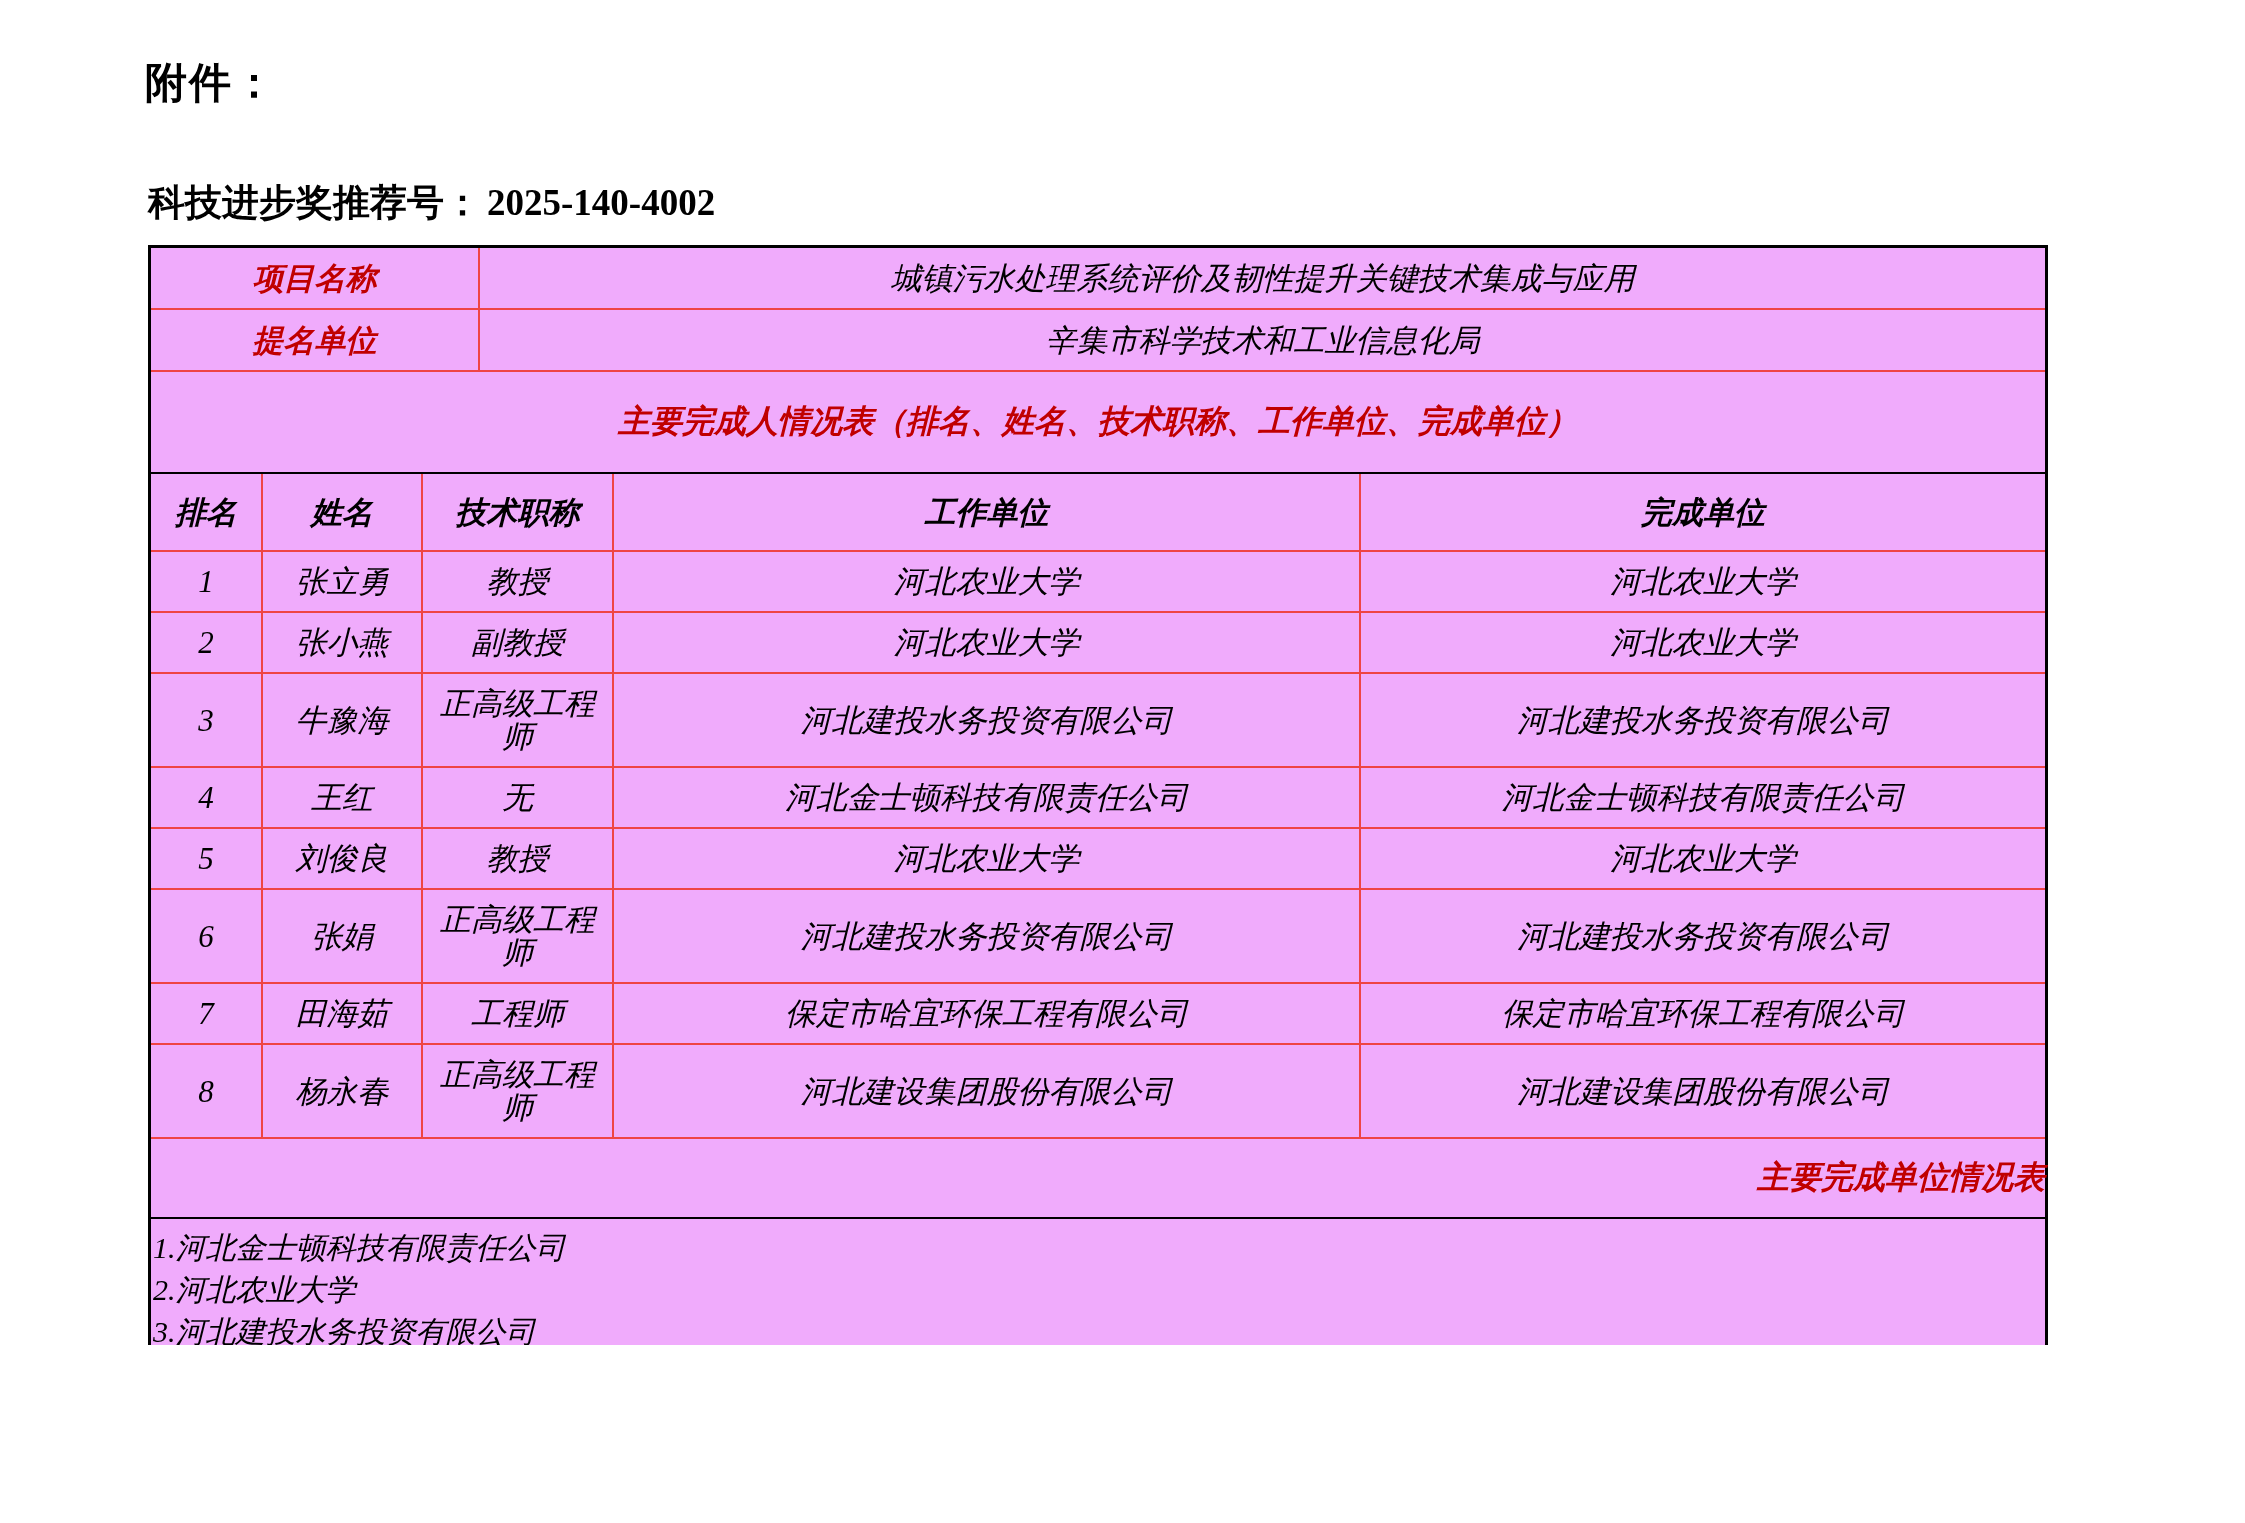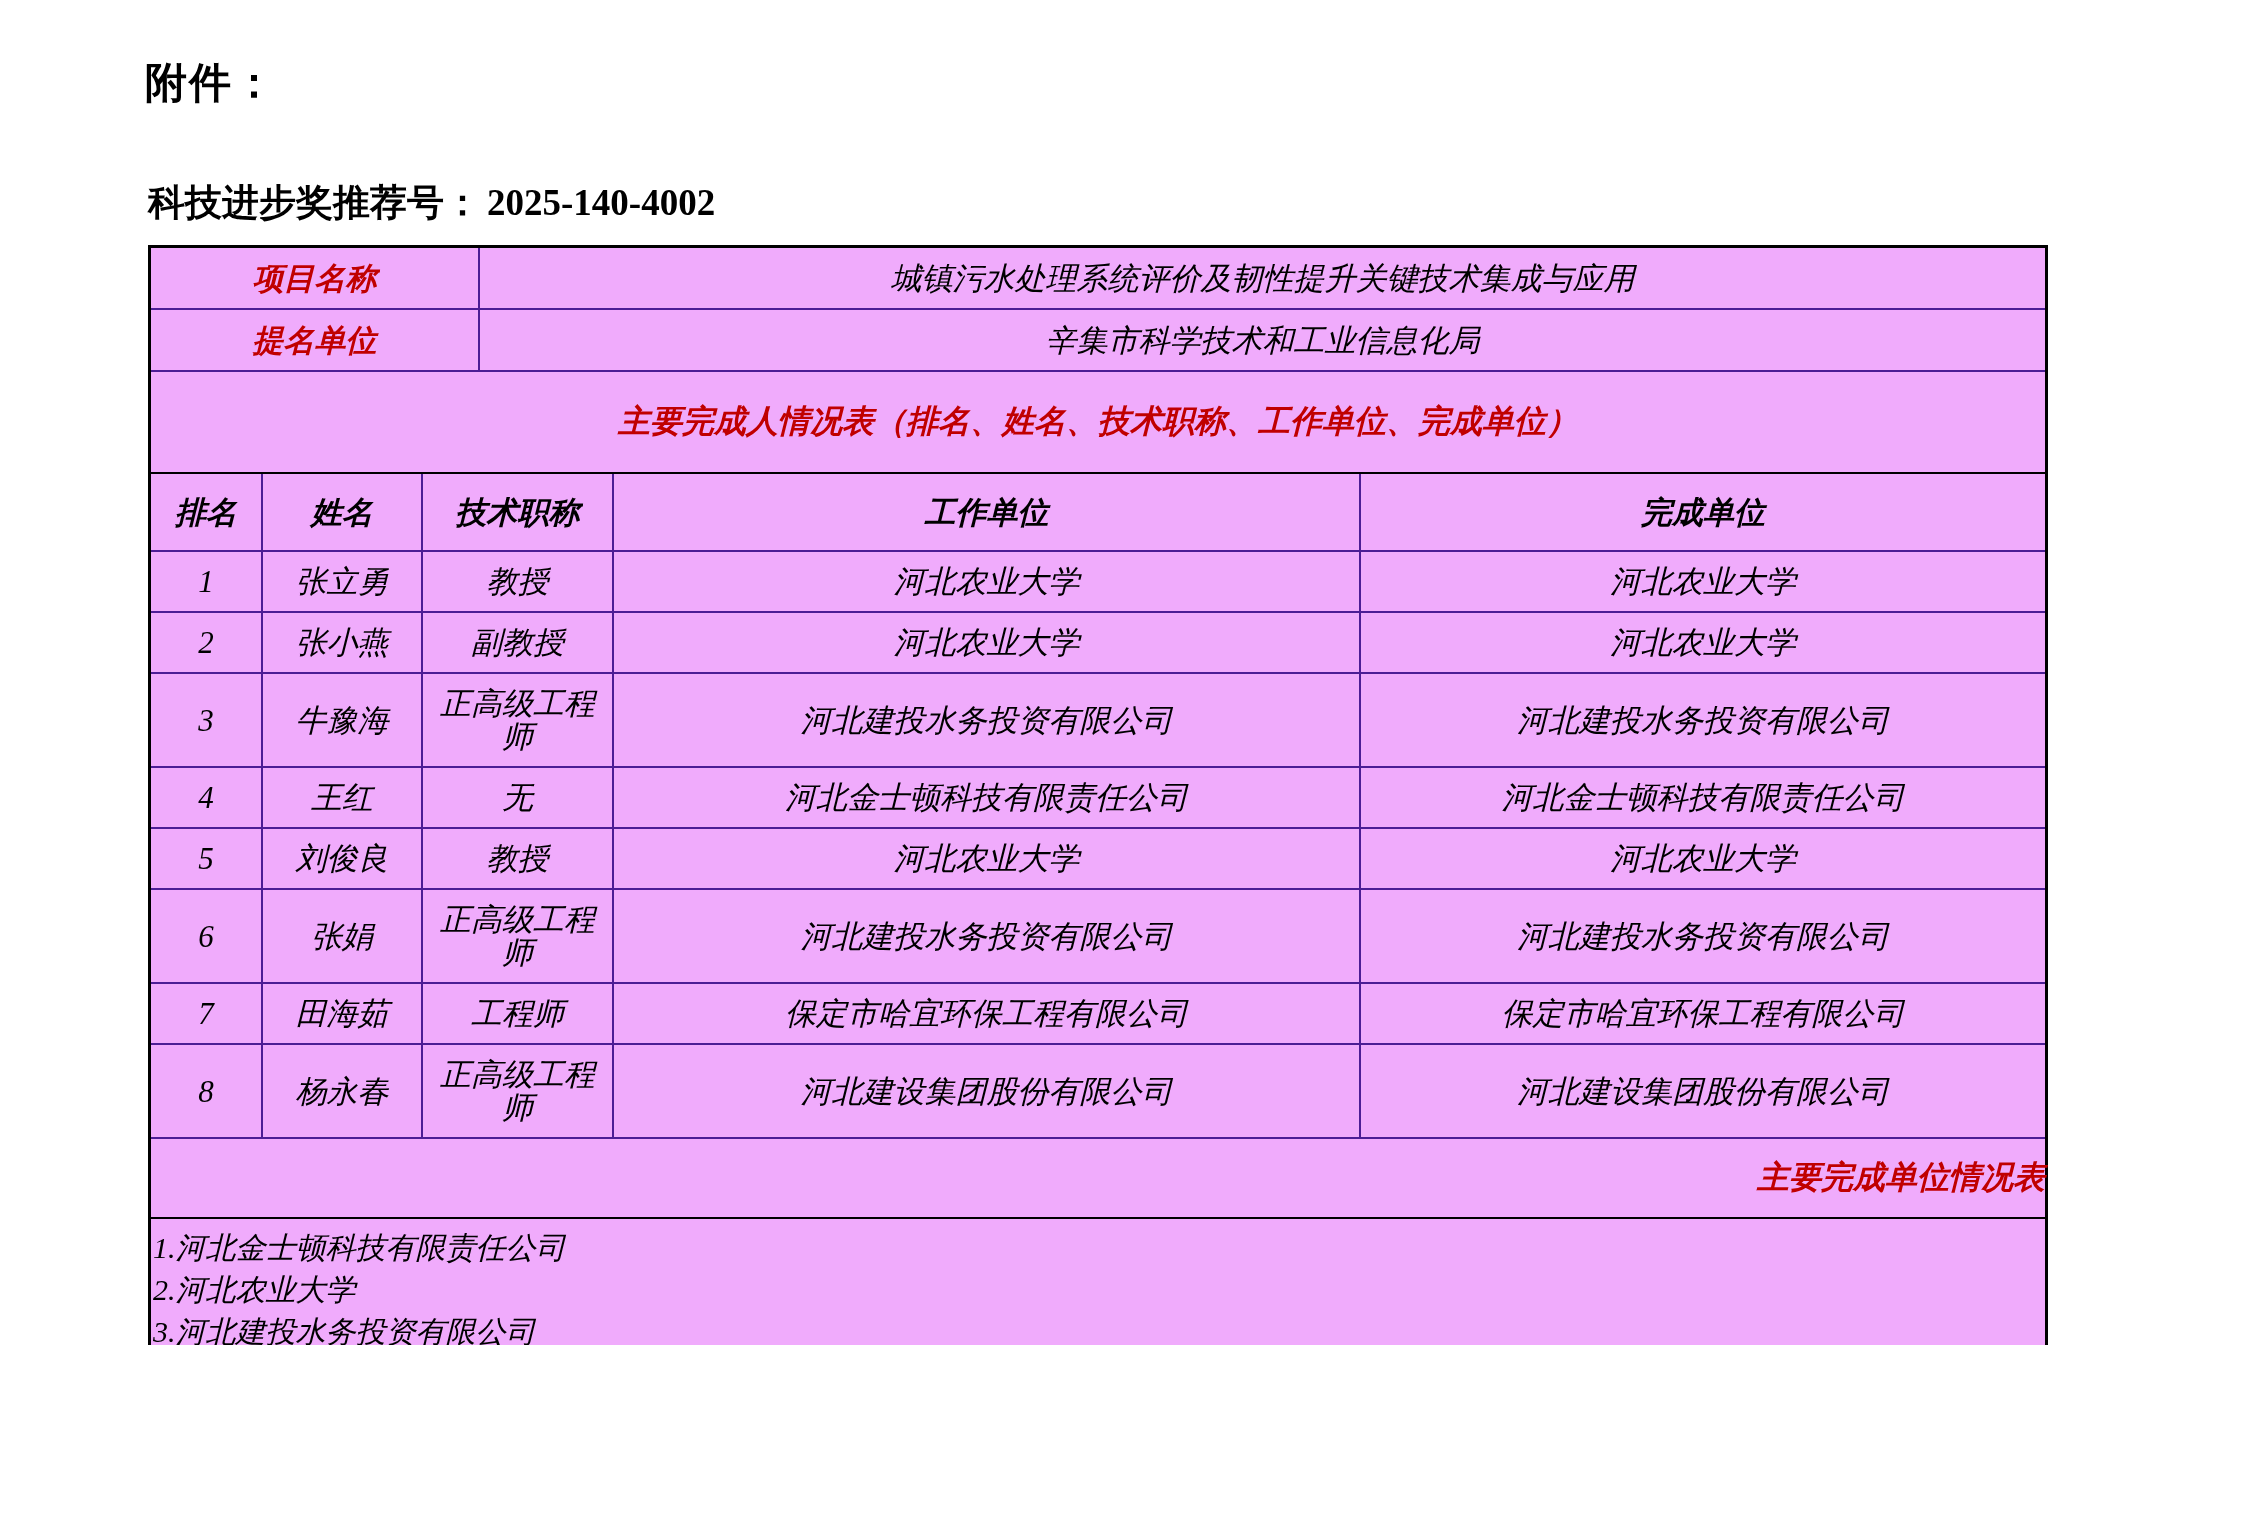--- a/index.html
+++ b/index.html
@@ -39,21 +39,21 @@
     left: 148px;
     top: 245px;
     width: 1900px;
     border: 3px solid #000;
     box-sizing: border-box;
     background: #f0abfc;
     font-style: italic;
   }
   table { border-collapse: collapse; width: 100%; table-layout: fixed; }
   td {
-    border: 2px solid #4c1d95;
+    border: 2px solid #ef4444;
     text-align: center;
     vertical-align: middle;
     font-size: 31px;
     line-height: 33px;
     padding: 13px 6px;
     overflow: hidden;
   }
   
   table tr td:first-child { border-left: none; }
   table tr td:last-child { border-right: none; }

